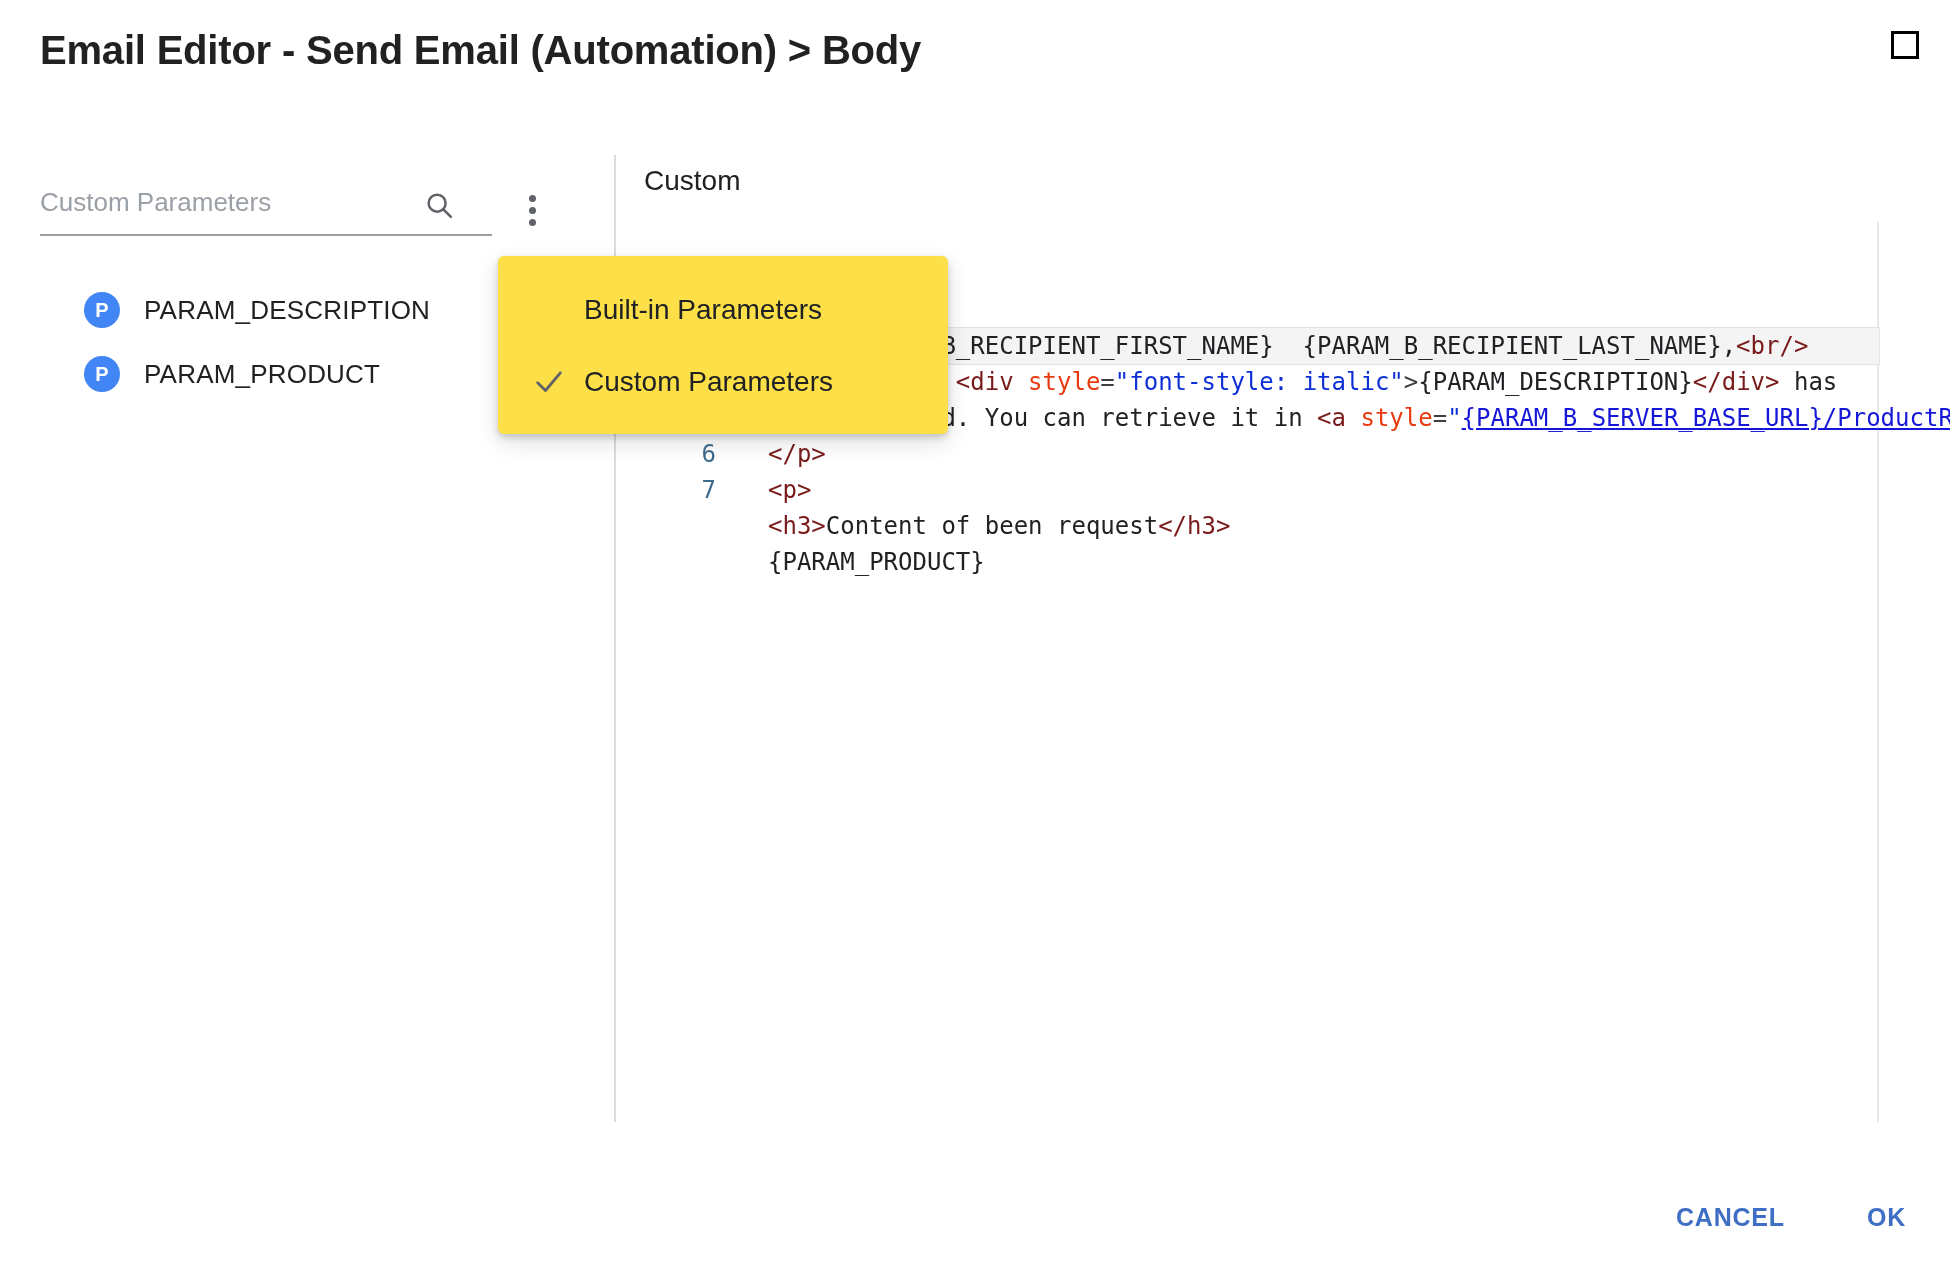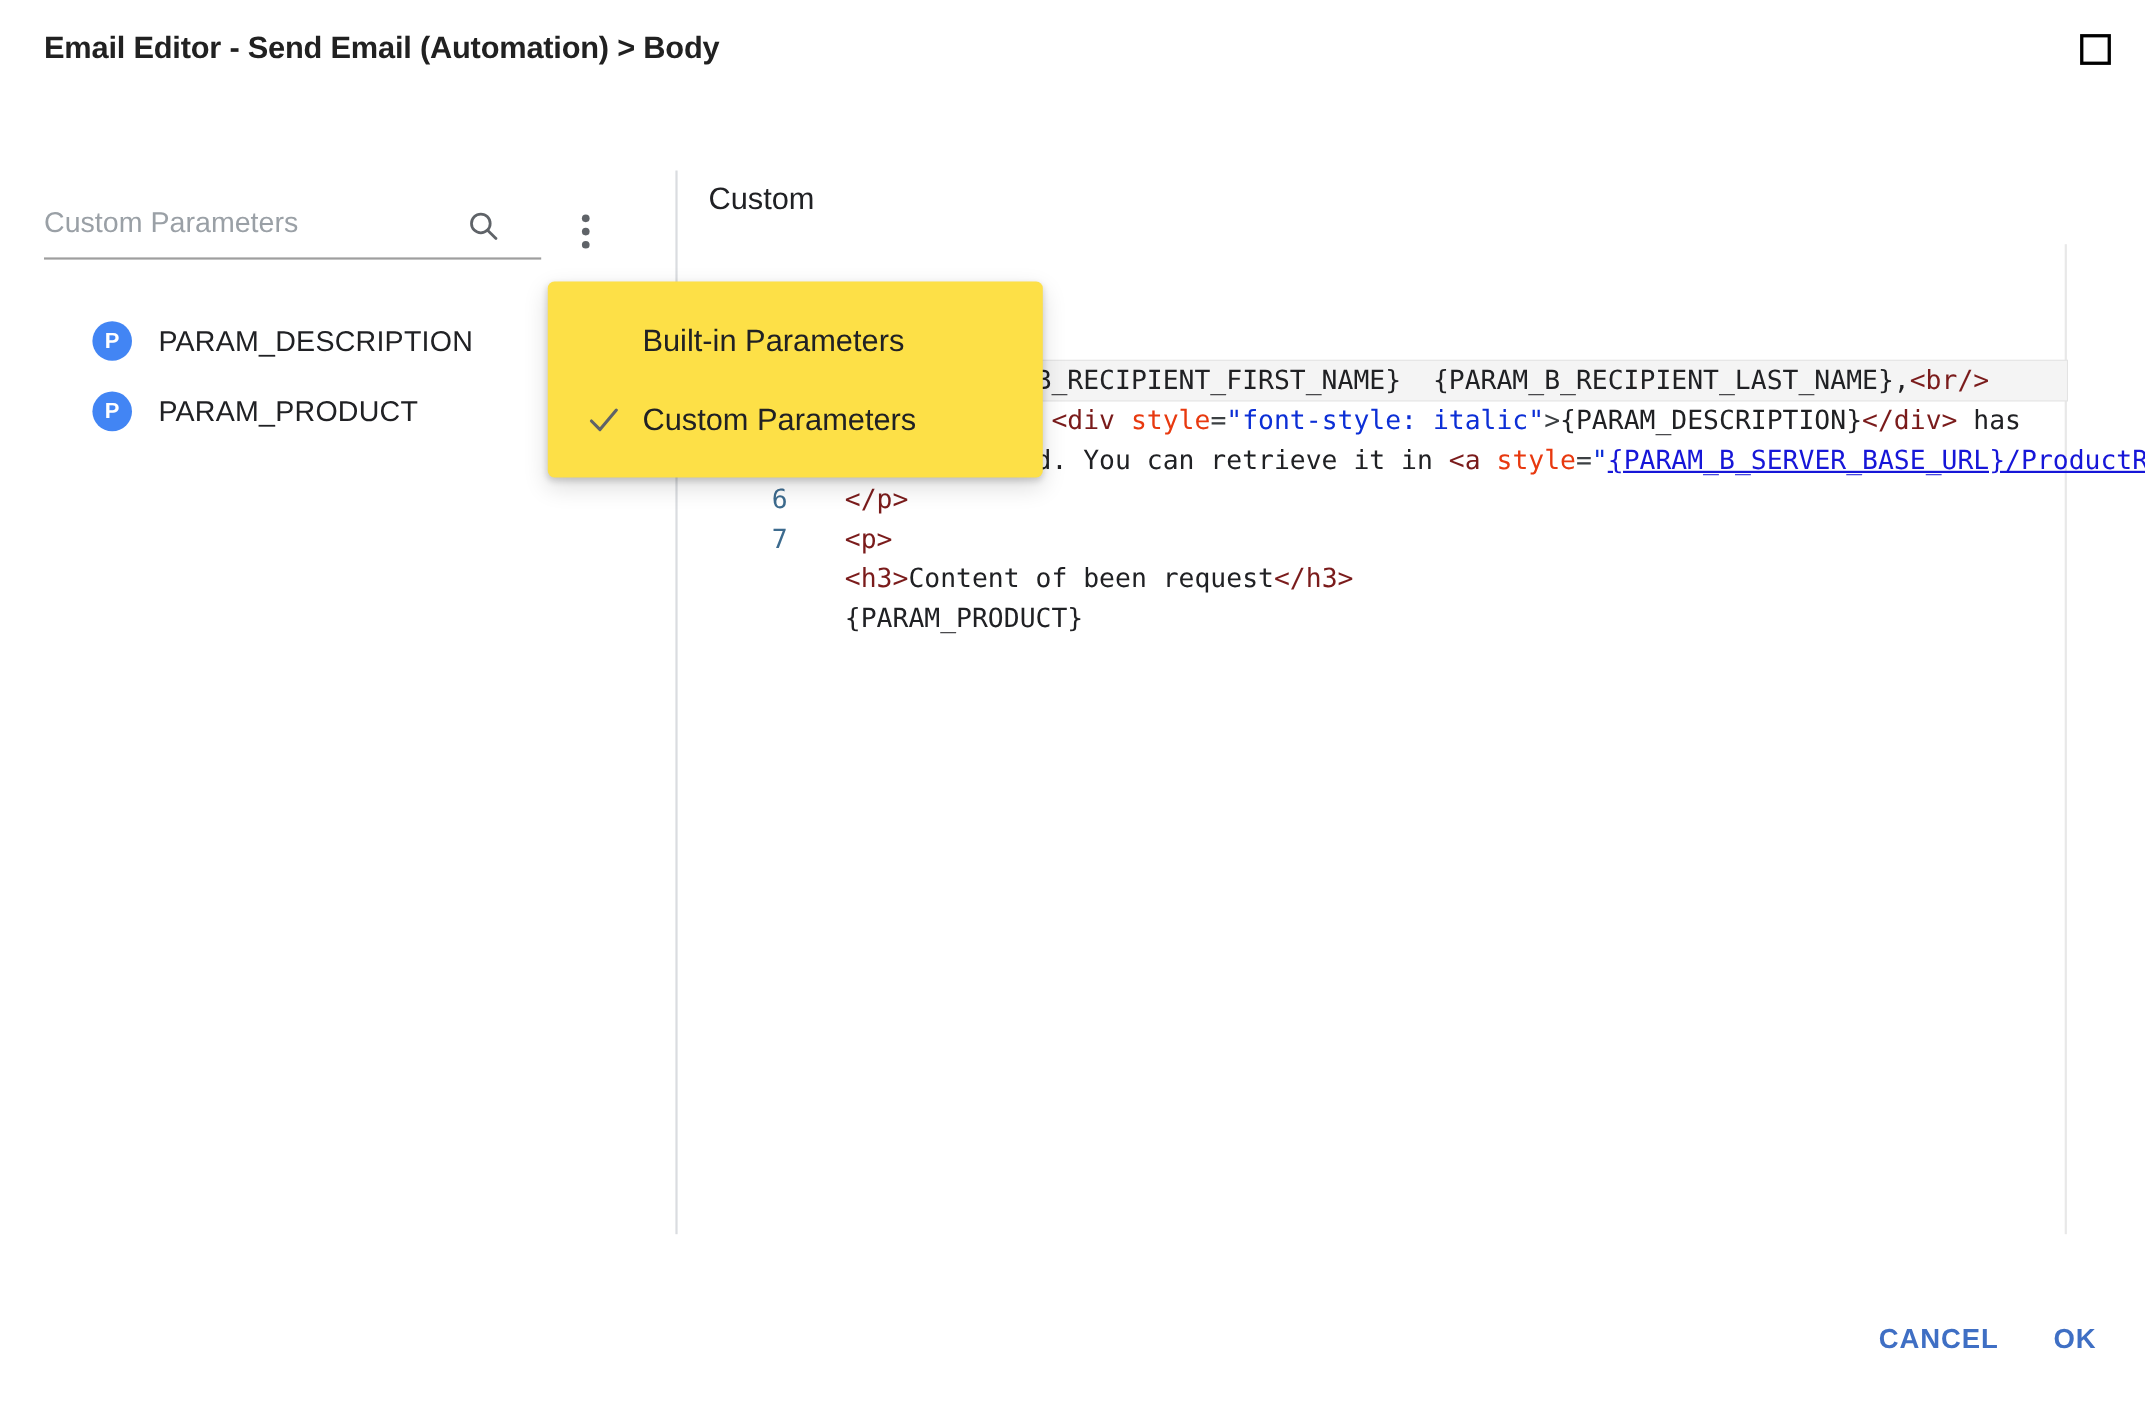--- a/index.html
+++ b/index.html
@@ -14,21 +14,21 @@
     overflow: hidden;
     font-family: "Liberation Sans", sans-serif;
     -webkit-font-smoothing: antialiased;
   }
 
   
   .page-title {
     position: absolute;
     left: 40px;
     top: 28px;
-    font-size: 28px;
+    font-size: 40px;
     font-weight: bold;
     color: #212121;
     letter-spacing: -0.2px;
     white-space: nowrap;
   }
   .maximize-btn {
     position: absolute;
     right: 22px;
     top: 22px;
     width: 46px;
@@ -235,21 +235,21 @@
   }
   .menu-label { white-space: nowrap; }
 
   
   .footer {
     position: absolute;
     right: 34px;
     bottom: 34px;
     display: flex;
     align-items: flex-end;
-    gap: 30px;
+    gap: 62px;
   }
   .txt-btn {
     background: transparent;
     border: none;
     font-family: "Liberation Sans", sans-serif;
     font-size: 25px;
     font-weight: bold;
     letter-spacing: 0.8px;
     color: #3f6fc4;
     cursor: pointer;

